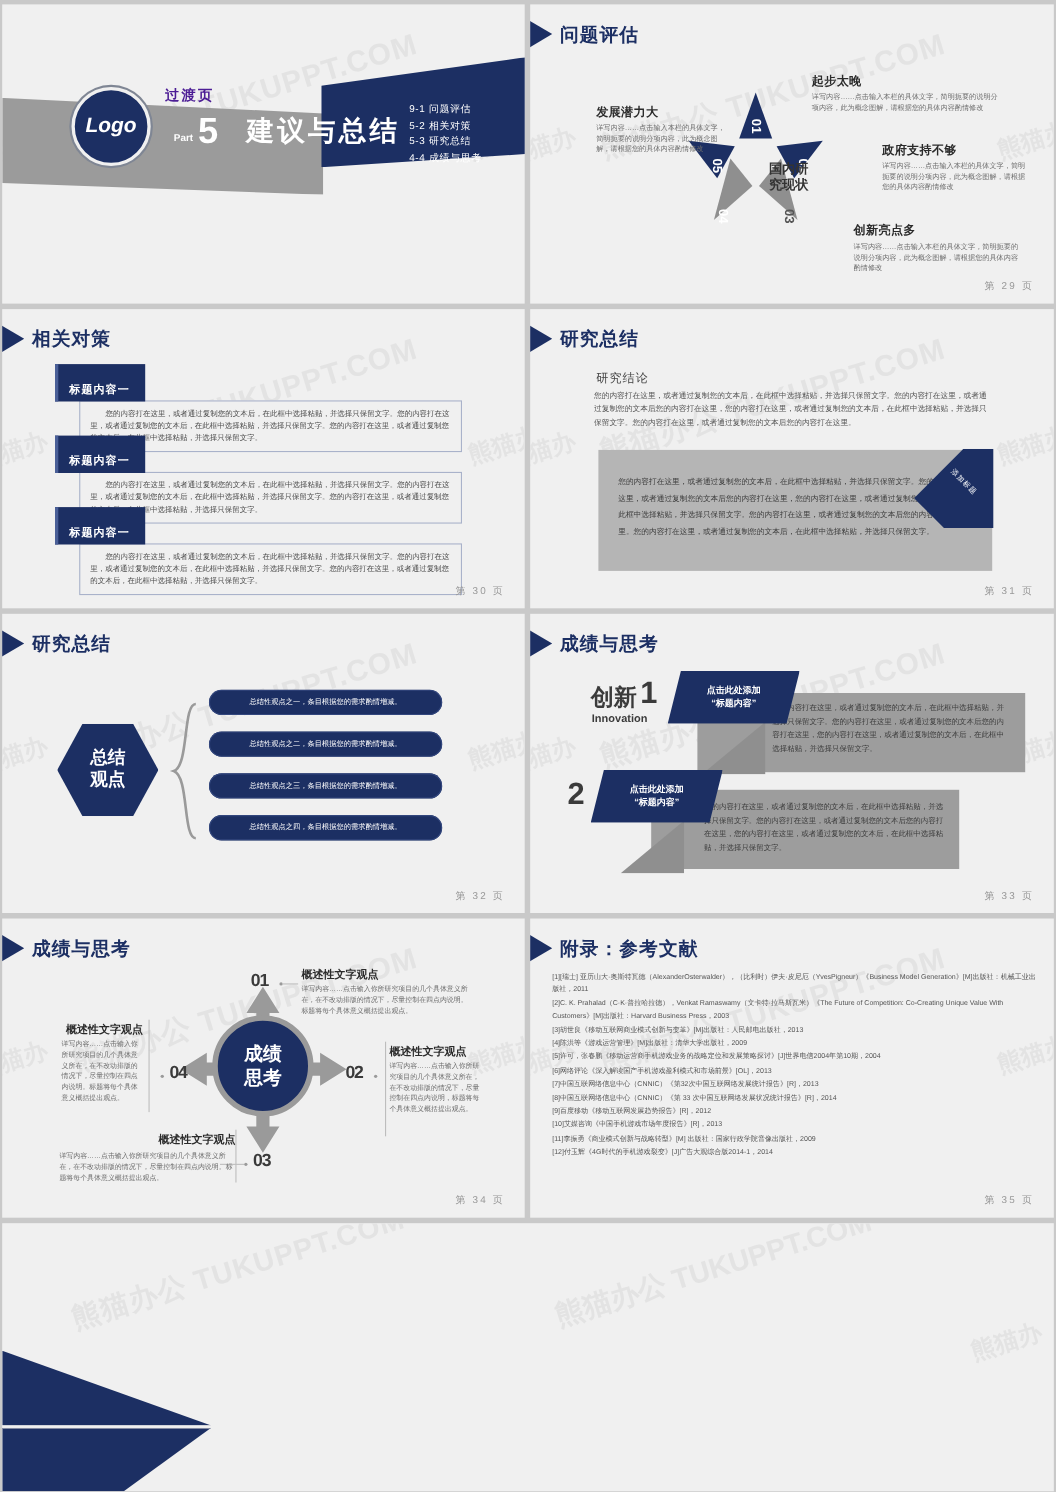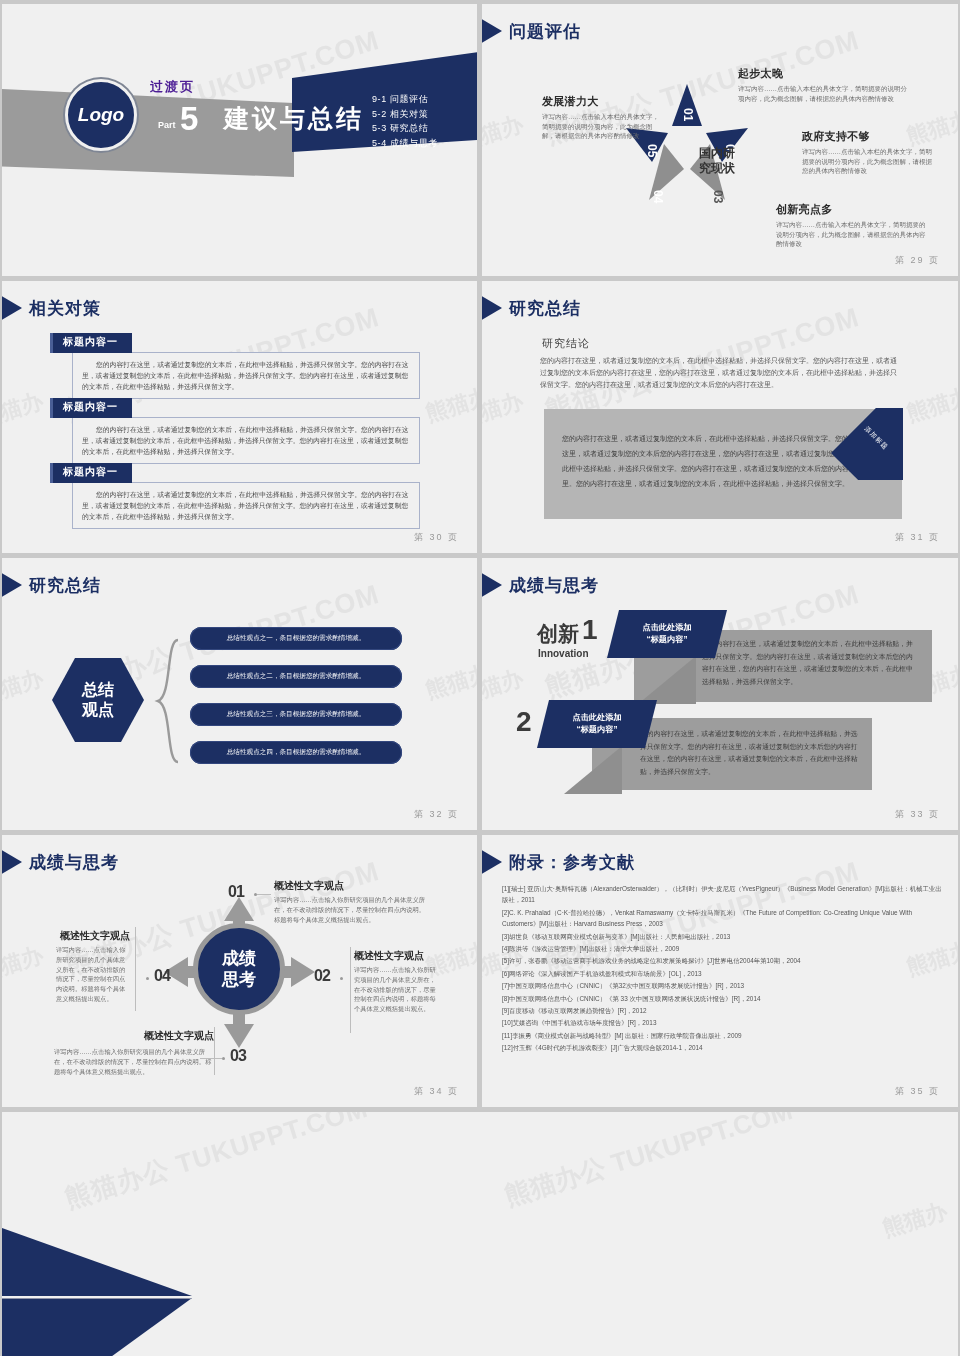--- a/index.html
+++ b/index.html
@@ -84,21 +84,21 @@
   .pnum { position:absolute; z-index:3; color:#fff; font-size:12px; font-weight:700; line-height:10px; text-align:center; width:16px;}
   .pnum.dark { color:#565656; }
   .cap { position:absolute; width:122px; }
   .cap .ct { font-size:11px; font-weight:700; color:#2b2b2b; margin-bottom:3px; letter-spacing:.3px;}
   .cap .cb { font-size:6.5px; color:#6d6d6d; line-height:9.5px; }
 
   
   .cm-item { position:absolute; left:48px; width:370px; }
   .cm-tab {
     display:inline-block; background:#1c2f63; color:#fff;
-    font-size:10px; font-weight:700; padding:2px 14px 4px 10px; letter-spacing:1px;
+    font-size:10px; font-weight:700; padding:16px 14px 4px 10px; letter-spacing:1px;
     border-left:3px solid #4a5f97; position:relative; z-index:2;
   }
   .cm-box {
     border:1px solid #a9b2ca; background:#f0f0f0; margin-left:22px; margin-top:-1px;
     padding:6px 9px; font-size:6.8px; color:#4a4a4a; line-height:11px; text-indent:14px;
   }
 
   
   .rs-h { position:absolute; left:60px; top:55px; font-size:11px; color:#444; letter-spacing:1px;}
   .rs-p { position:absolute; left:58px; top:74px; width:360px; font-size:7px; color:#555; line-height:12px; }
@@ -207,21 +207,21 @@
         <span>Logo</span>
       </div>
     <div class="tr-guodu">过渡页</div>
     <div class="tr-part">Part</div>
     <div class="tr-num">5</div>
     <div class="tr-main">建议与总结</div>
     <div class="tr-list">
       <div>9-1 问题评估</div>
       <div>5-2 相关对策</div>
       <div>5-3 研究总结</div>
-      <div>5-4 成绩与思考</div>
+      <div>4-4 成绩与思考</div>
     </div>
   </div>
 
   <div class="slide r0 cR">
     <div class="wm">
       <span class="w1">熊猫办公 TUKUPPT.COM</span>
       <span class="w2">熊猫办</span>
       <span class="w3">熊猫办</span>
     </div>
     <div class="shead">

